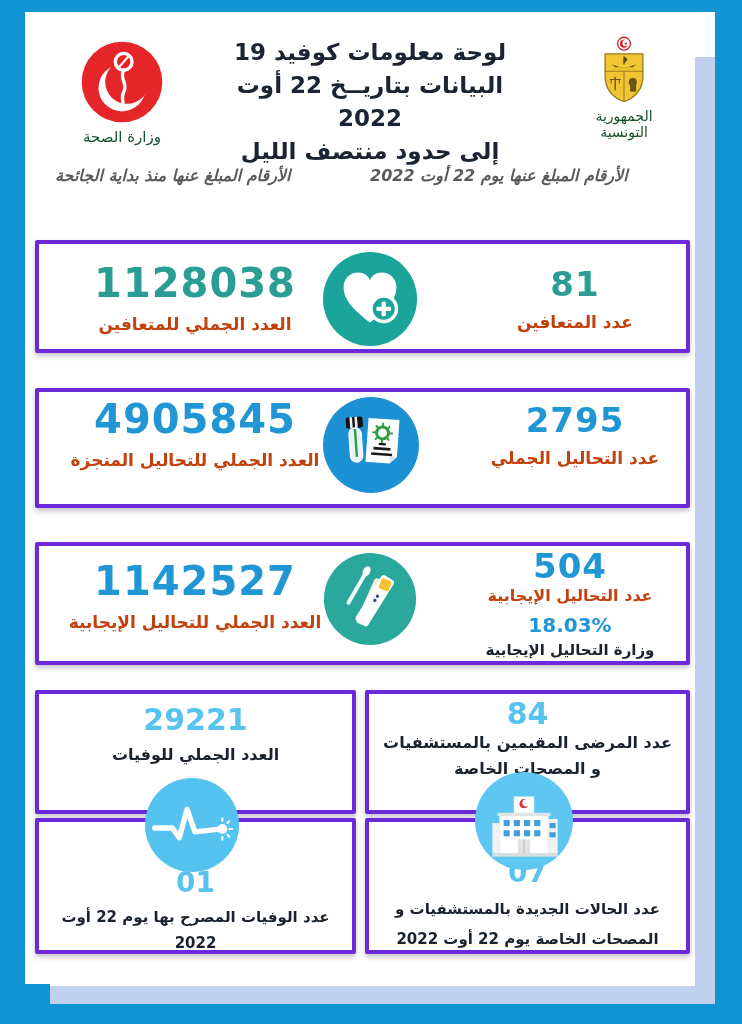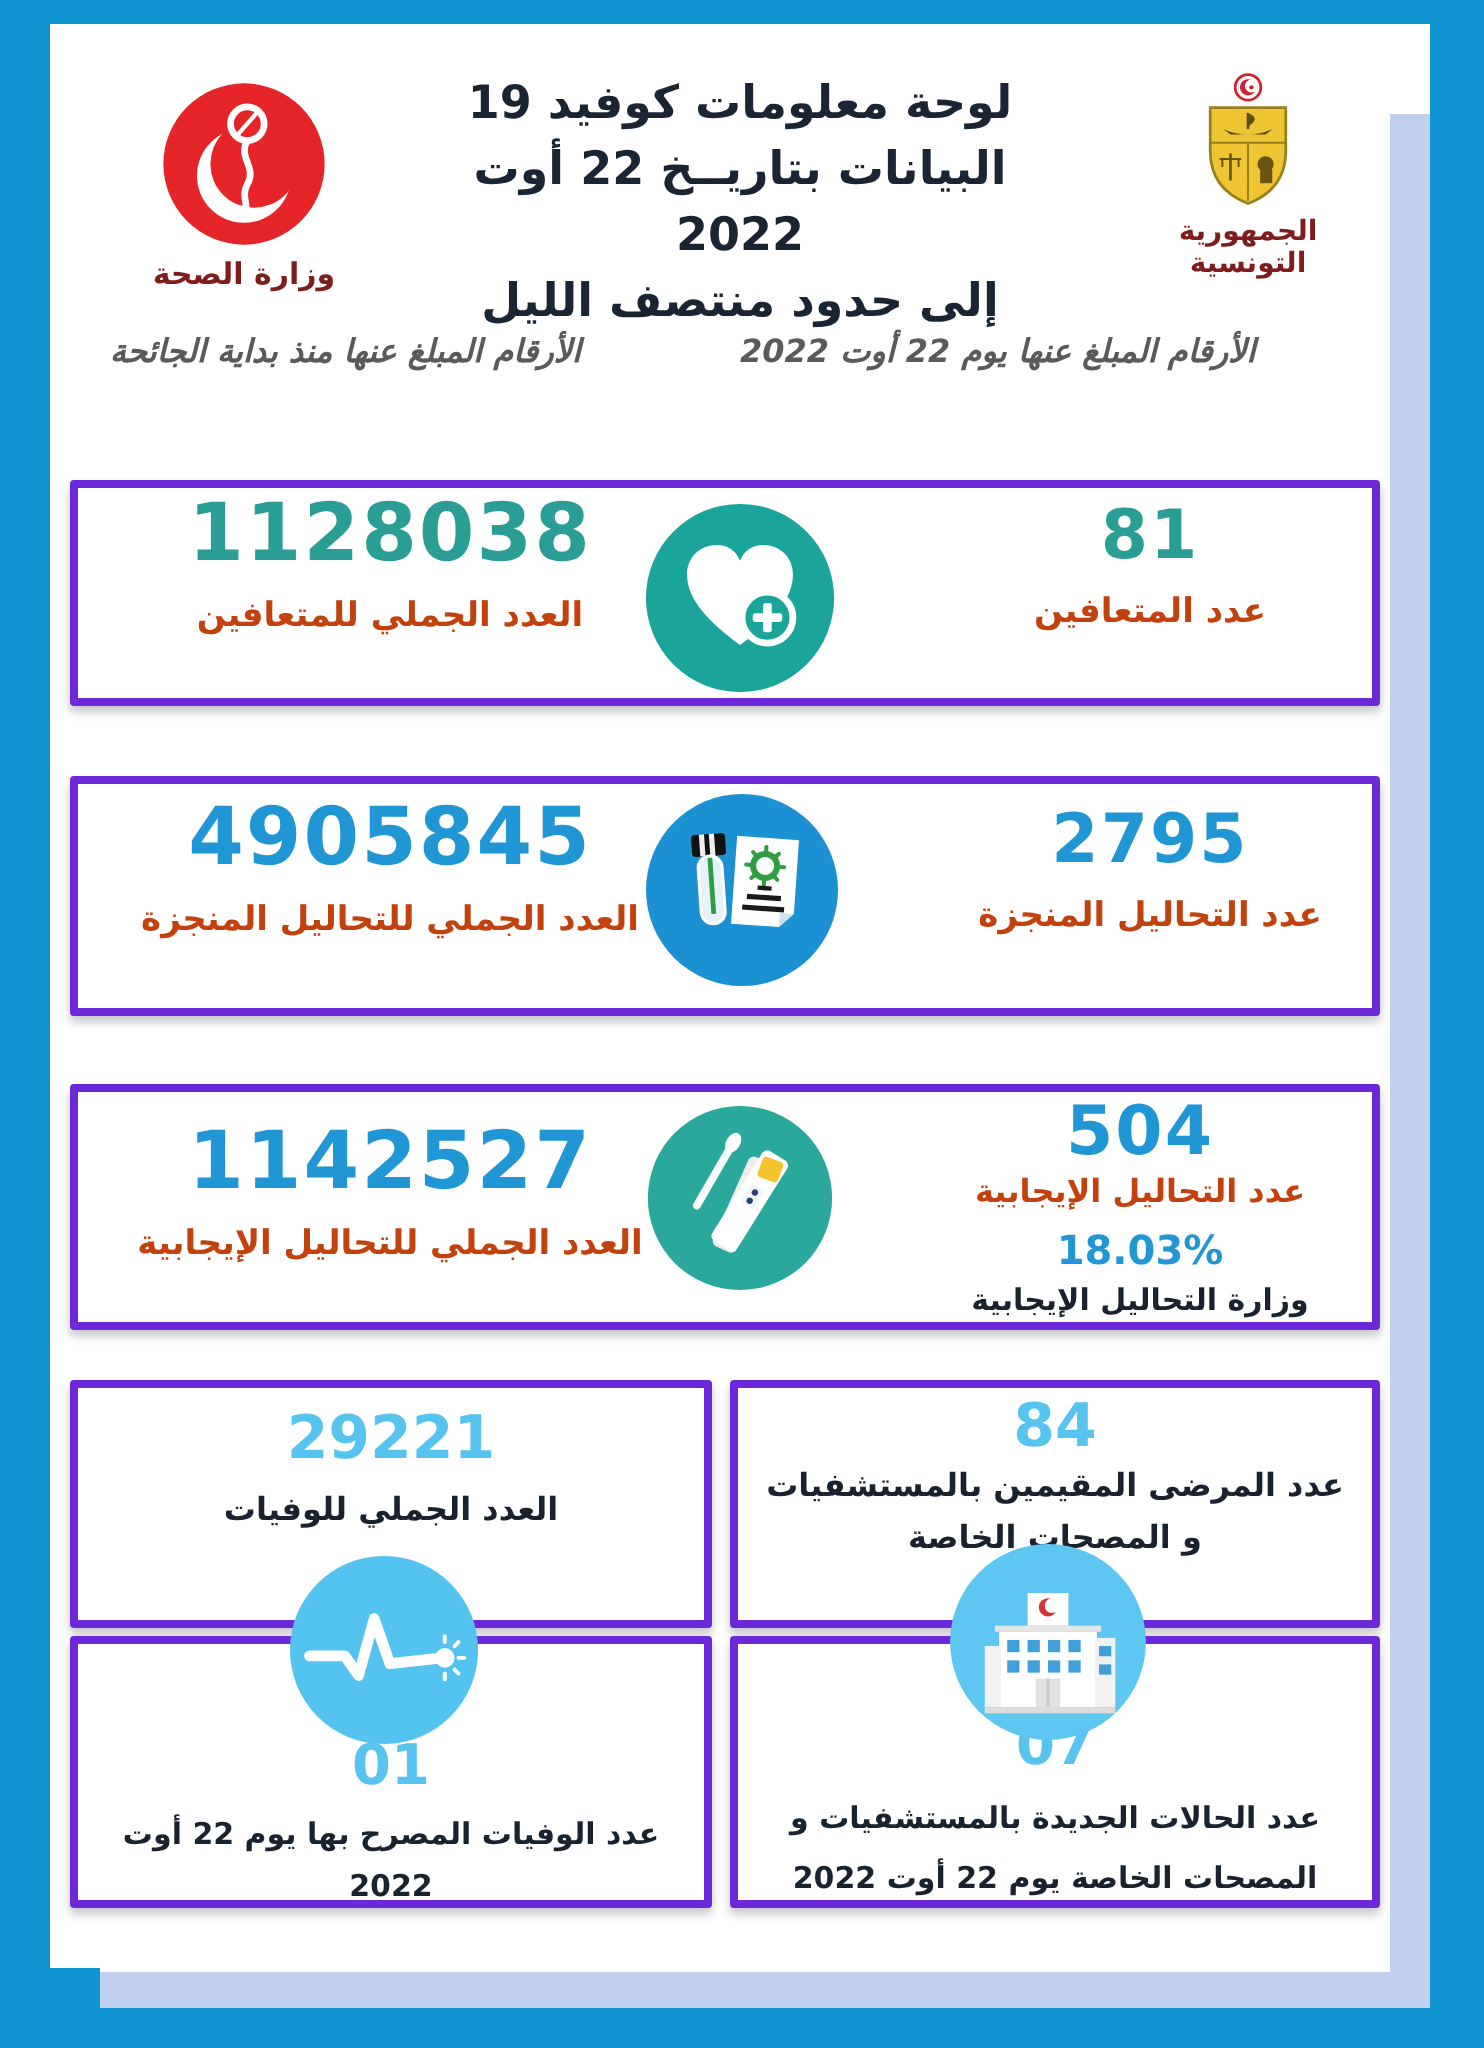--- a/index.html
+++ b/index.html
@@ -18,31 +18,31 @@
   .band{position:absolute;background:#c0d0ef;}
   .band-right{left:695px;top:57px;width:20px;height:929px;}
   .band-bottom{left:50px;top:986px;width:665px;height:20px;}
   
   .card{position:absolute;background:#ffffff;border:4px solid #6d28d9;border-radius:2px;
         box-shadow:0 3px 5px rgba(125,125,140,.45);}
   
   .rtl{direction:rtl;unicode-bidi:plaintext;}
   .title-block{position:absolute;left:205px;top:36px;width:330px;text-align:center;
                font-weight:bold;font-size:23px;line-height:33px;color:#1b2433;}
-  .org-label{font-weight:bold;font-size:15px;color:#7f1d1d;}
+  .org-label{font-weight:normal;font-size:15px;color:#14532d;}
   .col-header{position:absolute;top:166px;font-size:16px;font-weight:bold;font-style:italic;
               color:#5a5a5a;text-align:left;}
   .stat{position:absolute;text-align:center;}
   .stat .value{font-weight:bold;letter-spacing:1px;}
   .stat .lbl{font-weight:bold;color:#c2410c;font-size:17px;margin-top:10px;}
   .v40{font-size:40px;line-height:42px;}
   .v34{font-size:34px;line-height:36px;}
   .v30{font-size:30px;line-height:32px;}
   .v28{font-size:28px;line-height:30px;}
-  .teal{color:#2a9e94;}
+  .teal{color:#2a9e94;margin-top:16px;}
   .blue{color:#2196d4;}
   .lblue{color:#57c4ef;}
   .icon-wrap{position:absolute;z-index:5;}
   .pct{font-weight:bold;color:#2196d4;font-size:20px;margin-top:8px;}
   .lbl-sm{font-weight:bold;color:#1a222e;font-size:15px;margin-top:4px;}
   .bstack{position:absolute;left:0;right:0;text-align:center;}
   .blbl{font-weight:bold;color:#1a222e;font-size:16px;margin-top:6px;line-height:26px;
         padding:0 10px;}
   .logo-box{position:absolute;left:74px;top:40px;width:96px;text-align:center;}
   .coat-box{position:absolute;left:572px;top:36px;width:104px;text-align:center;}
@@ -118,21 +118,21 @@
     </svg>
   </div>
   <div class="stat" style="left:60px;top:246px;width:270px;">
     <div class="value v40 teal">1128038</div>
     <div class="lbl rtl">العدد الجملي للمتعافين</div>
   </div>
 
   <div class="card" style="left:35px;top:388px;width:647px;height:112px;"></div>
   <div class="stat" style="left:465px;top:402px;width:220px;">
     <div class="value v34 blue">2795</div>
-    <div class="lbl rtl">عدد التحاليل المنجزة</div>
+    <div class="lbl rtl">عدد التحاليل الجملي</div>
   </div>
   <div class="icon-wrap" style="left:321px;top:395px;">
     <svg width="100" height="100" viewBox="0 0 100 100">
       <circle cx="50" cy="50" r="48" fill="#1b90d2"></circle>
       <g transform="rotate(4 62 46)">
         <path d="M46 24 H77 V61 L70 68 H46 Z" fill="#ffffff"></path>
         <path d="M77 61 L70 68 L70 61 Z" fill="#cfe3f2"></path>
         <circle cx="61" cy="38" r="6" fill="none" stroke="#2f9e41" stroke-width="3"></circle>
         <g stroke="#2f9e41" stroke-width="2" stroke-linecap="round">
           <line x1="61" y1="28.5" x2="61" y2="31"></line>

